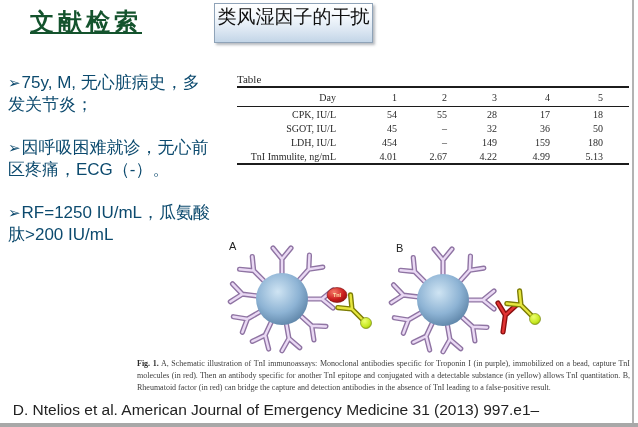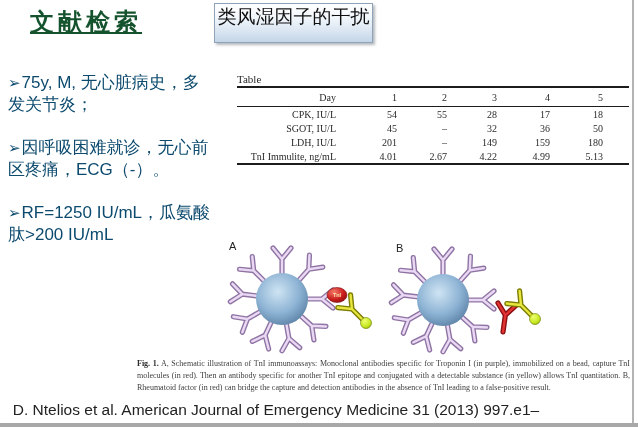--- a/index.html
+++ b/index.html
@@ -126,21 +126,21 @@
         <tr>
           <td class="cname">SGOT, IU/L</td>
           <td class="cnum">45</td>
           <td class="cnum">–</td>
           <td class="cnum">32</td>
           <td class="cnum">36</td>
           <td class="cnum clast">50</td>
         </tr>
         <tr>
           <td class="cname">LDH, IU/L</td>
-          <td class="cnum">201</td>
+          <td class="cnum">454</td>
           <td class="cnum">–</td>
           <td class="cnum">149</td>
           <td class="cnum">159</td>
           <td class="cnum clast">180</td>
         </tr>
         <tr>
           <td class="cname">TnI Immulite, ng/mL</td>
           <td class="cnum">4.01</td>
           <td class="cnum">2.67</td>
           <td class="cnum">4.22</td>

